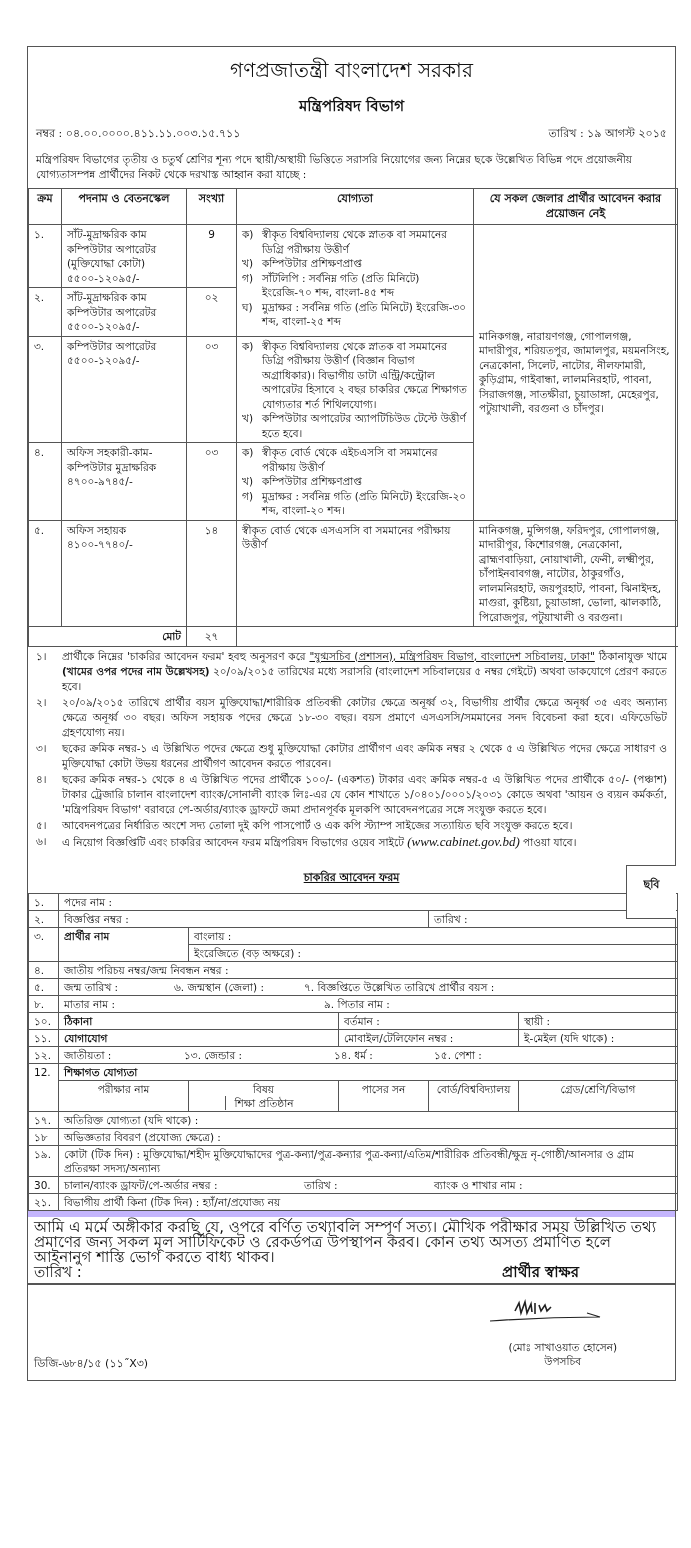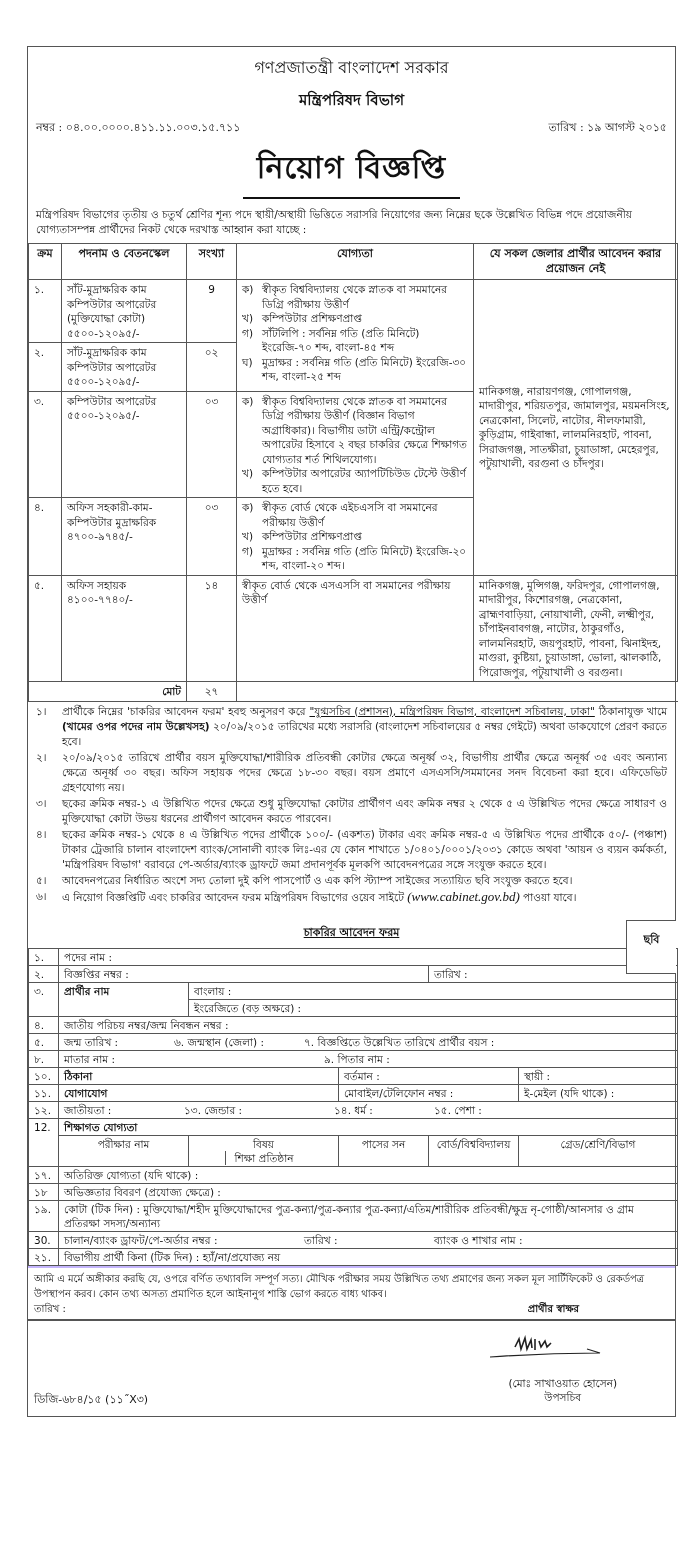--- a/index.html
+++ b/index.html
@@ -1,19 +1,19 @@
 <!DOCTYPE html>
 <html><head>
 <meta charset="utf-8">
 <style>
   html, body { margin:0; padding:0; background:#ffffff; }
   body { width:691px; height:1548px; position:relative; font-family:"DejaVu Sans", sans-serif; color:#111; }
   .page { position:absolute; left:27px; top:46px; width:649px; border:1px solid #555; box-sizing:border-box; }
   .hdr { text-align:center; }
-  .gov { font-size:16px; padding-top:8px; }
+  .gov { font-size:20px; padding-top:8px; }
   .dept { font-size:15px; font-weight:bold; padding-top:6px; }
   .memo-row { display:flex; justify-content:space-between; font-size:11px; padding:6px 8px 0 8px;text-align:center; }
   .title-wrap { text-align:center; padding-top:6px; }
   .title { display:inline-block; font-size:30px; font-weight:bold; border-bottom:2px solid #111; padding:0 14px 2px 14px; letter-spacing:1px; }
   .intro { font-size:10.5px; padding:8px 8px 6px 8px; line-height:15px; }
   table { border-collapse:collapse; width:100%; table-layout:fixed; }
   td, th { border:1px solid #555; vertical-align:top; font-size:10.5px; line-height:14.5px; padding:2px 5px; }
   th { font-weight:bold; font-size:11px; text-align:center; padding:3px 4px; }
   th.left { text-align:center; }
   .posts td.serial { text-align:left; }
@@ -28,43 +28,40 @@
   .note .t { flex:1; text-align:justify; }
   .note .bold { font-weight:bold; }
   .note .ul { text-decoration:underline; }
   .note .url { font-family:"Liberation Serif", serif; font-size:13px;font-style:italic; }
   .form-title-row { position:relative; height:40px; }
   .form-title { position:absolute; left:0; right:0; top:16px; text-align:center; font-size:11px; font-weight:bold; text-decoration:underline; }
   .photo-box { position:absolute; right:-1px; top:12px; width:50px; height:54px; border:1px solid #555; border-right:none; box-sizing:border-box; text-align:center; font-size:11px; font-weight:bold; padding-top:10px; background:#fff; z-index:2; }
   .form td { font-size:10.5px; line-height:14px; padding:1px 5px; height:14px; }
   .form .b { font-weight:bold; }
   .edu-head td { text-align:center; }
-  .decl { font-size:10px; line-height:15px; padding:3px 6px 3px 6px; border-top:2px solid #c4b5fd; }
+  .decl { font-size:15px; line-height:15px; padding:3px 6px 3px 6px; border-top:6px solid #c4b5fd; }
   .decl-foot { display:flex; justify-content:space-between; }
   .decl-foot .sig-label { font-weight:bold; padding-right:90px; }
   .footer { position:relative; height:95px; border-top:2px solid #555; }
   .code { position:absolute; left:6px; bottom:6px; font-size:11px; }
   .signature { position:absolute; right:70px; top:14px; width:120px; height:34px; }
   .officer { position:absolute; right:58px; top:55px; text-align:center; font-size:10.5px; line-height:14px; }
 </style>
 </head>
 <body>
 
 <div class="page">
 
   <div class="hdr">
     <div class="gov">গণপ্রজাতন্ত্রী বাংলাদেশ সরকার</div>
     <div class="dept">মন্ত্রিপরিষদ বিভাগ</div>
   </div>
   <div class="memo-row">
     <span>নম্বর : ০৪.০০.০০০০.৪১১.১১.০০৩.১৫.৭১১</span>
     <span>তারিখ : ১৯ আগস্ট ২০১৫</span>
-  </div>
-  <div class="title-wrap">
-    <span class="title">নিয়োগ বিজ্ঞপ্তি</span>
   </div>
   <div class="intro">মন্ত্রিপরিষদ বিভাগের তৃতীয় ও চতুর্থ শ্রেণির শূন্য পদে স্থায়ী/অস্থায়ী ভিত্তিতে সরাসরি নিয়োগের জন্য নিম্নের ছকে উল্লেখিত বিভিন্ন পদে প্রয়োজনীয় যোগ্যতাসম্পন্ন প্রার্থীদের নিকট থেকে দরখাস্ত আহ্বান করা যাচ্ছে :</div>
 
   <table class="posts">
     <colgroup>
       <col style="width:33px">
         <col style="width:125px">
         <col style="width:50px">
         <col style="width:237px">
         <col style="width:204px">

